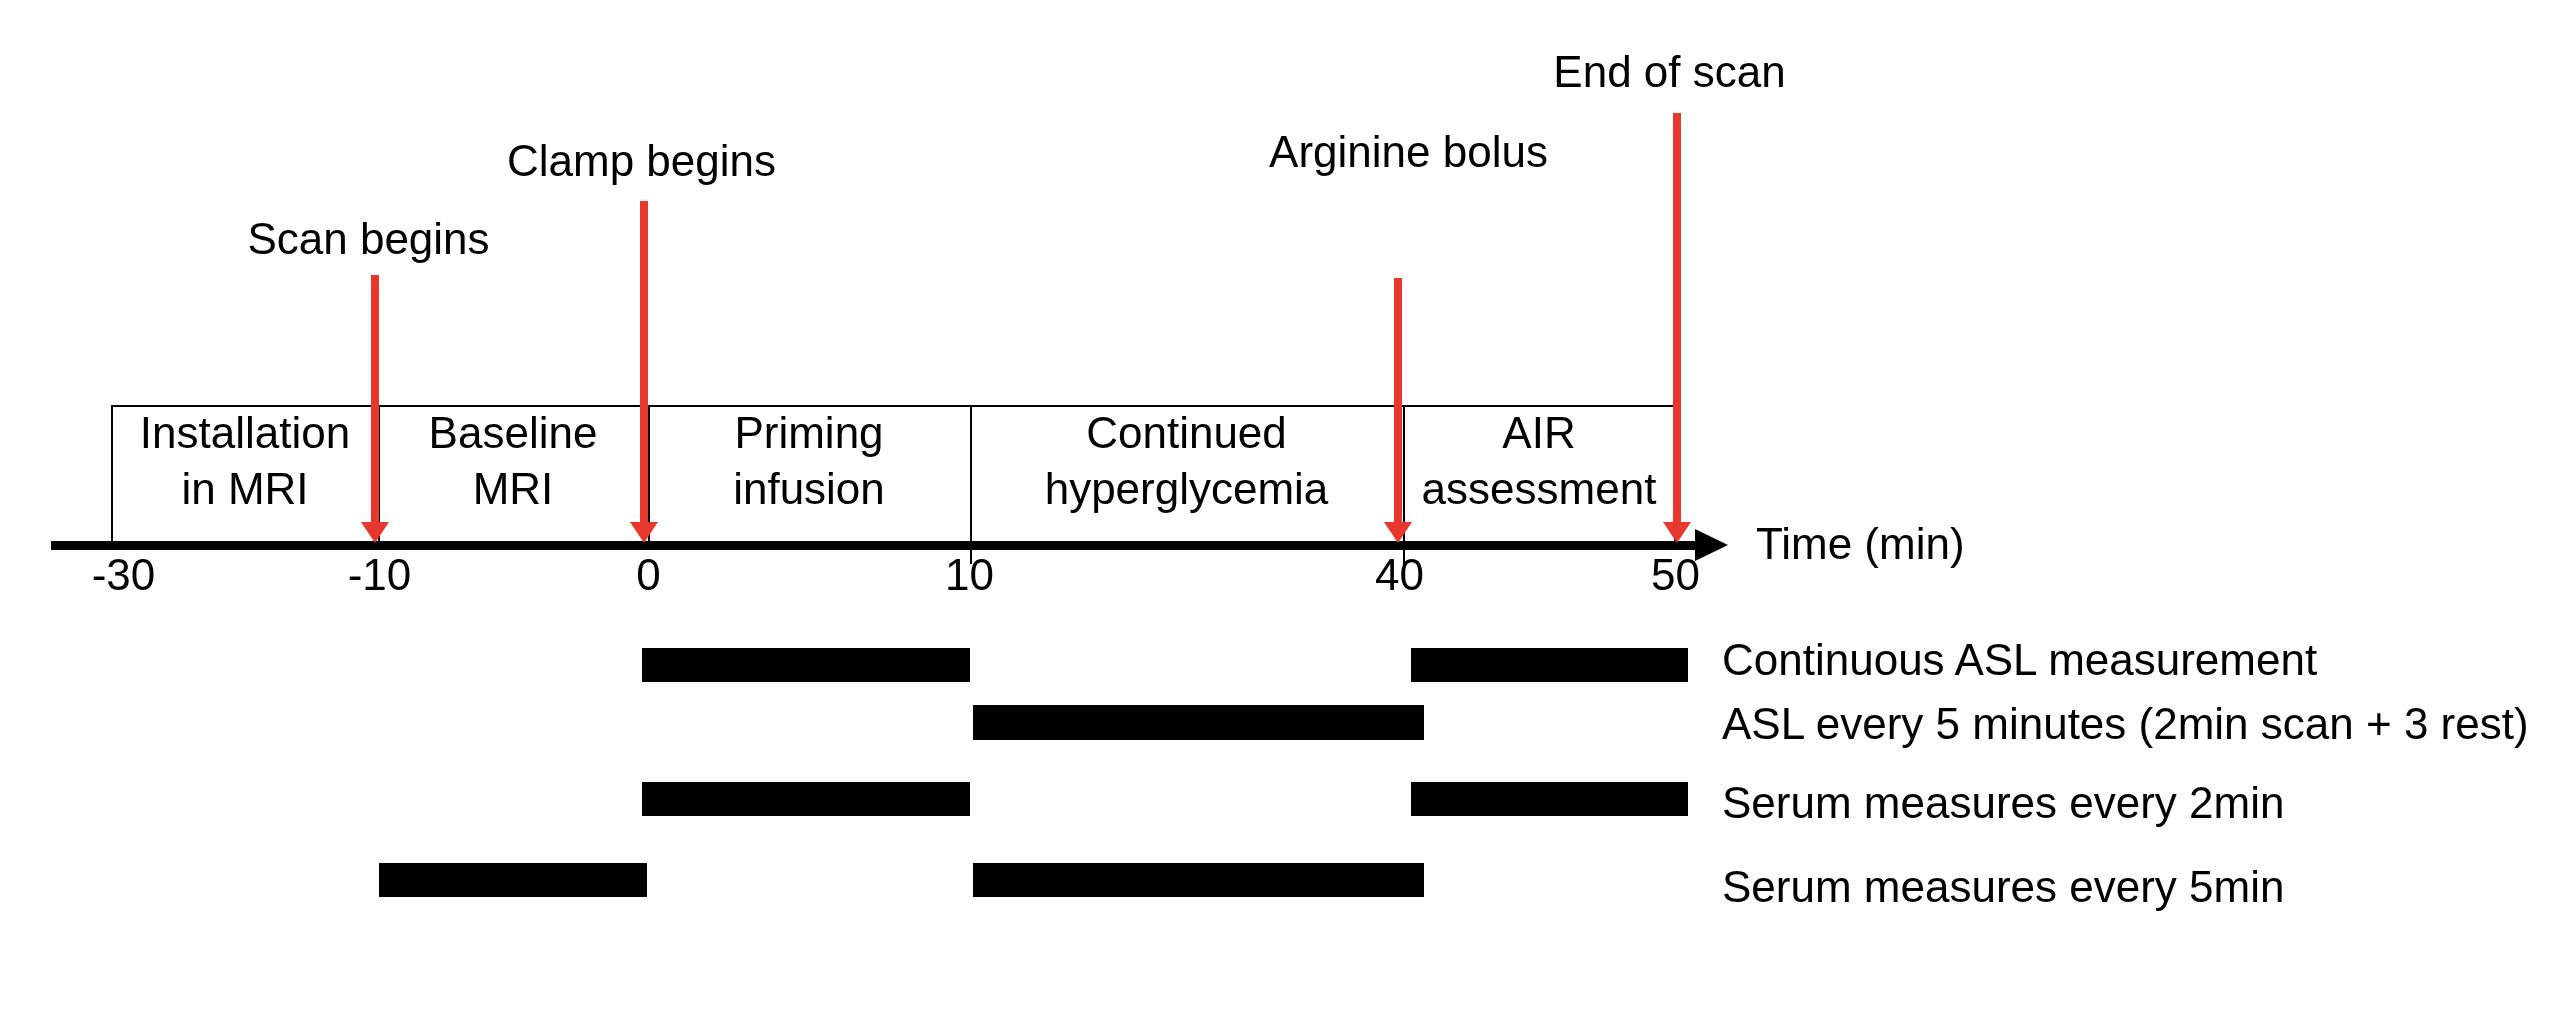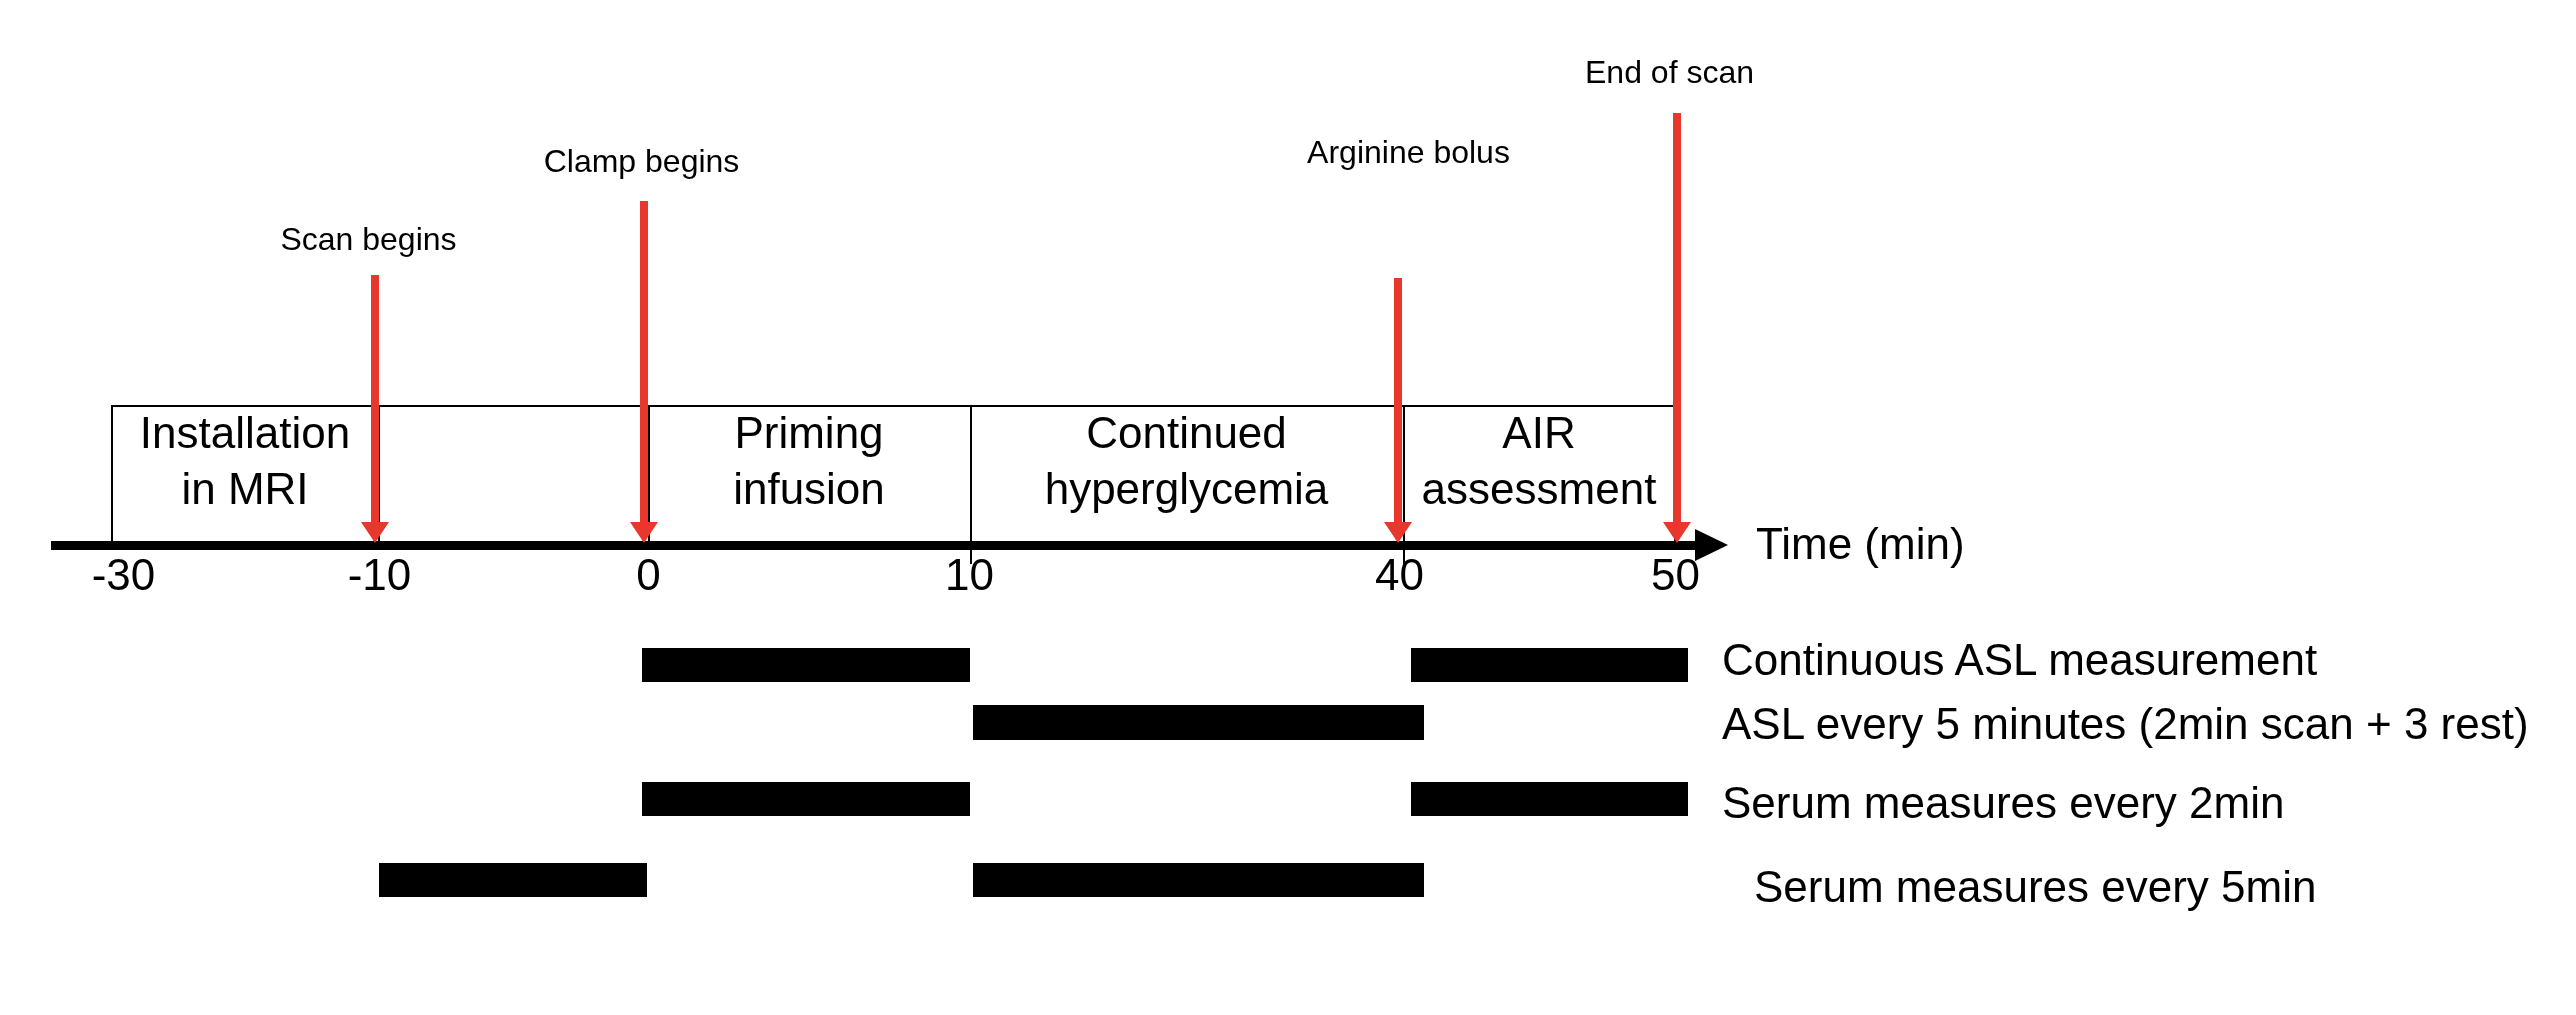--- a/index.html
+++ b/index.html
@@ -17,21 +17,21 @@
   #canvas{
     position:relative;
     width:2576px;height:1015px;
     background:var(--color-background);
     overflow:hidden;
   }
   .abs{position:absolute;}
   
   .event-label{
     width:451px;text-align:center;
-    font-size:32px;line-height:48px;white-space:nowrap;
+    font-size:44px;line-height:48px;white-space:nowrap;
     z-index:6;
   }
   
   .arrow-shaft{
     width:8.3px;
     background:var(--color-arrow);
     z-index:5;
   }
   .arrow-head{
     width:0;height:0;
@@ -123,20 +123,24 @@
 
   <div class="abs phase-divider" style="left:378px;"></div>
   <div class="abs phase-divider" style="left:648px;"></div>
   <div class="abs phase-divider stub" style="left:970px;"></div>
   <div class="abs phase-divider stub" style="left:1403px;"></div>
 
   <div class="abs phase-cell" style="left:111px;width:268px;">
     <div class="phase-line">Installation</div>
     <div class="phase-line">in MRI</div>
   </div>
+  <div class="abs phase-cell" style="left:378px;width:270px;">
+    <div class="phase-line">Baseline</div>
+    <div class="phase-line">MRI</div>
+  </div>
   <div class="abs phase-cell" style="left:648px;width:322px;">
     <div class="phase-line">Priming</div>
     <div class="phase-line">infusion</div>
   </div>
   <div class="abs phase-cell" style="left:970px;width:433px;">
     <div class="phase-line">Continued</div>
     <div class="phase-line">hyperglycemia</div>
   </div>
   <div class="abs phase-cell" style="left:1403px;width:272px;">
     <div class="phase-line">AIR</div>
@@ -161,16 +165,16 @@
 
   <div class="abs bar" style="left:642px;top:782px;width:328px;height:34px;"></div>
   <div class="abs bar" style="left:1411px;top:782px;width:277px;height:34px;"></div>
 
   <div class="abs bar" style="left:379px;top:863px;width:268px;height:34px;"></div>
   <div class="abs bar" style="left:973px;top:863px;width:451px;height:34px;"></div>
 
   <div class="abs measure-label" style="top:636px;">Continuous ASL measurement</div>
   <div class="abs measure-label" style="top:700px;">ASL every 5 minutes (2min scan + 3 rest)</div>
   <div class="abs measure-label" style="top:779px;">Serum measures every 2min</div>
-  <div class="abs measure-label" style="top:863px;margin-left:32px;">Serum measures every 5min</div>
+  <div class="abs measure-label" style="top:863px;">Serum measures every 5min</div>
 
 </div>
 
 
 </body></html>

